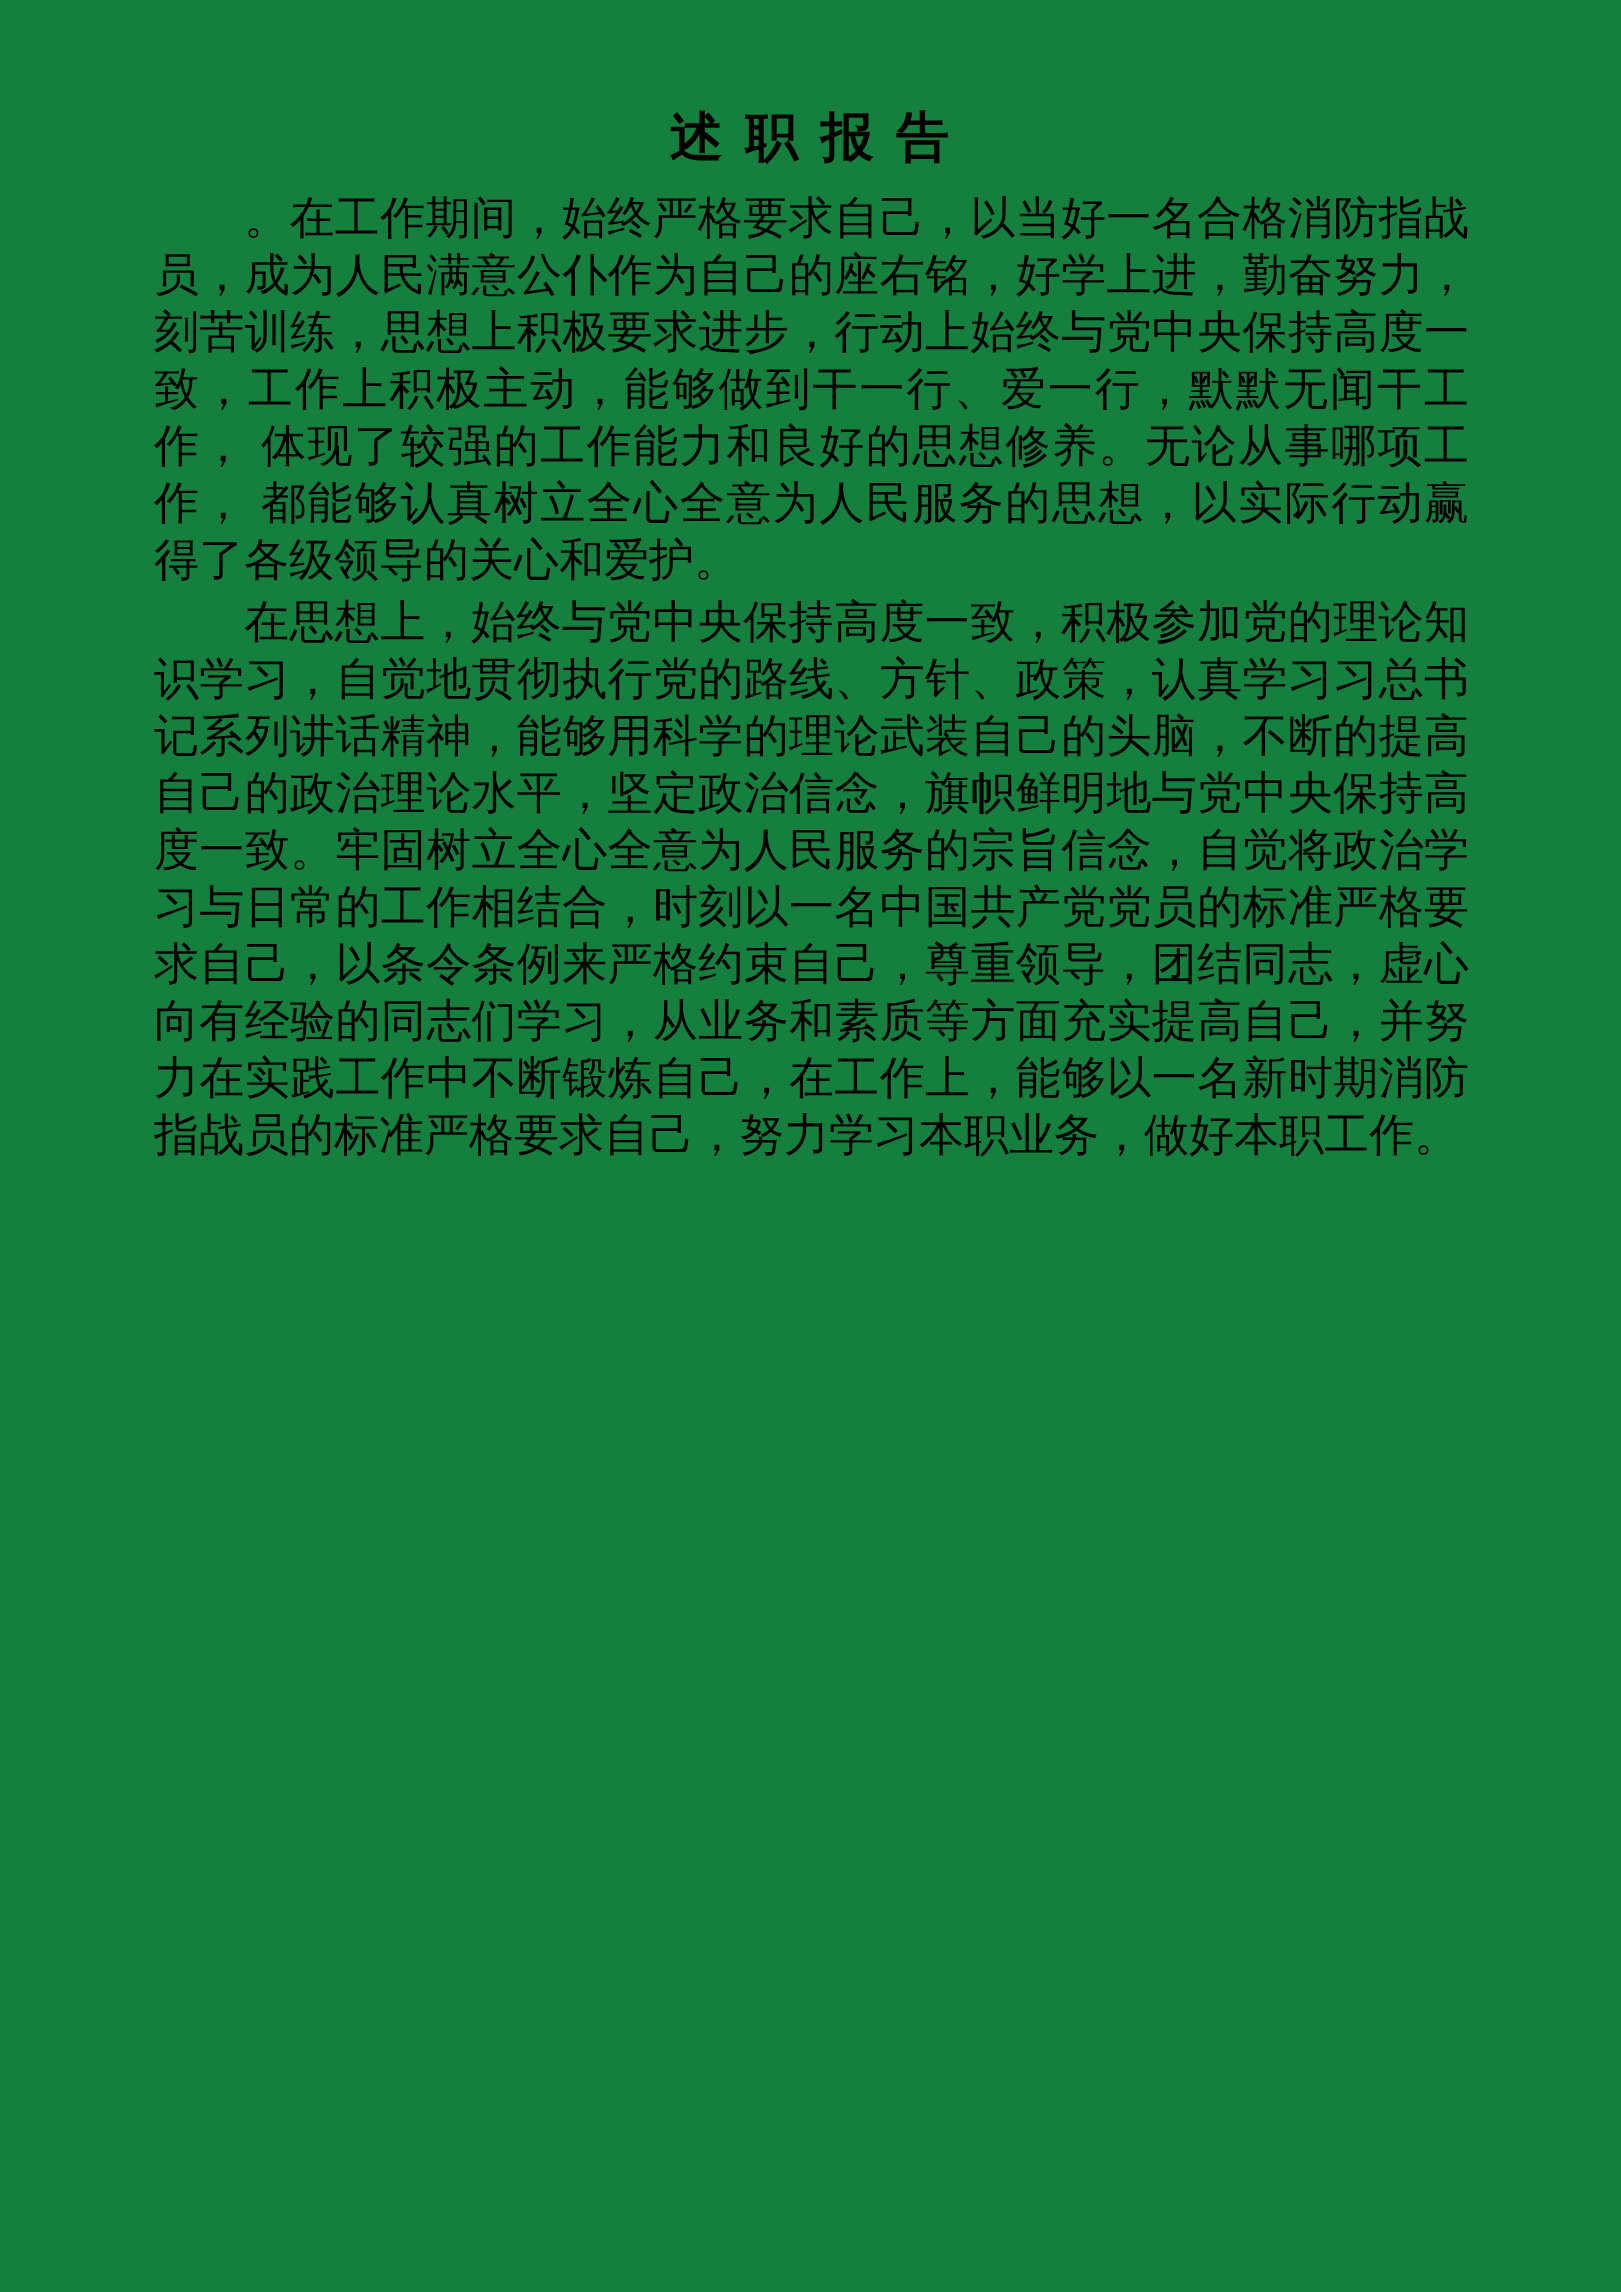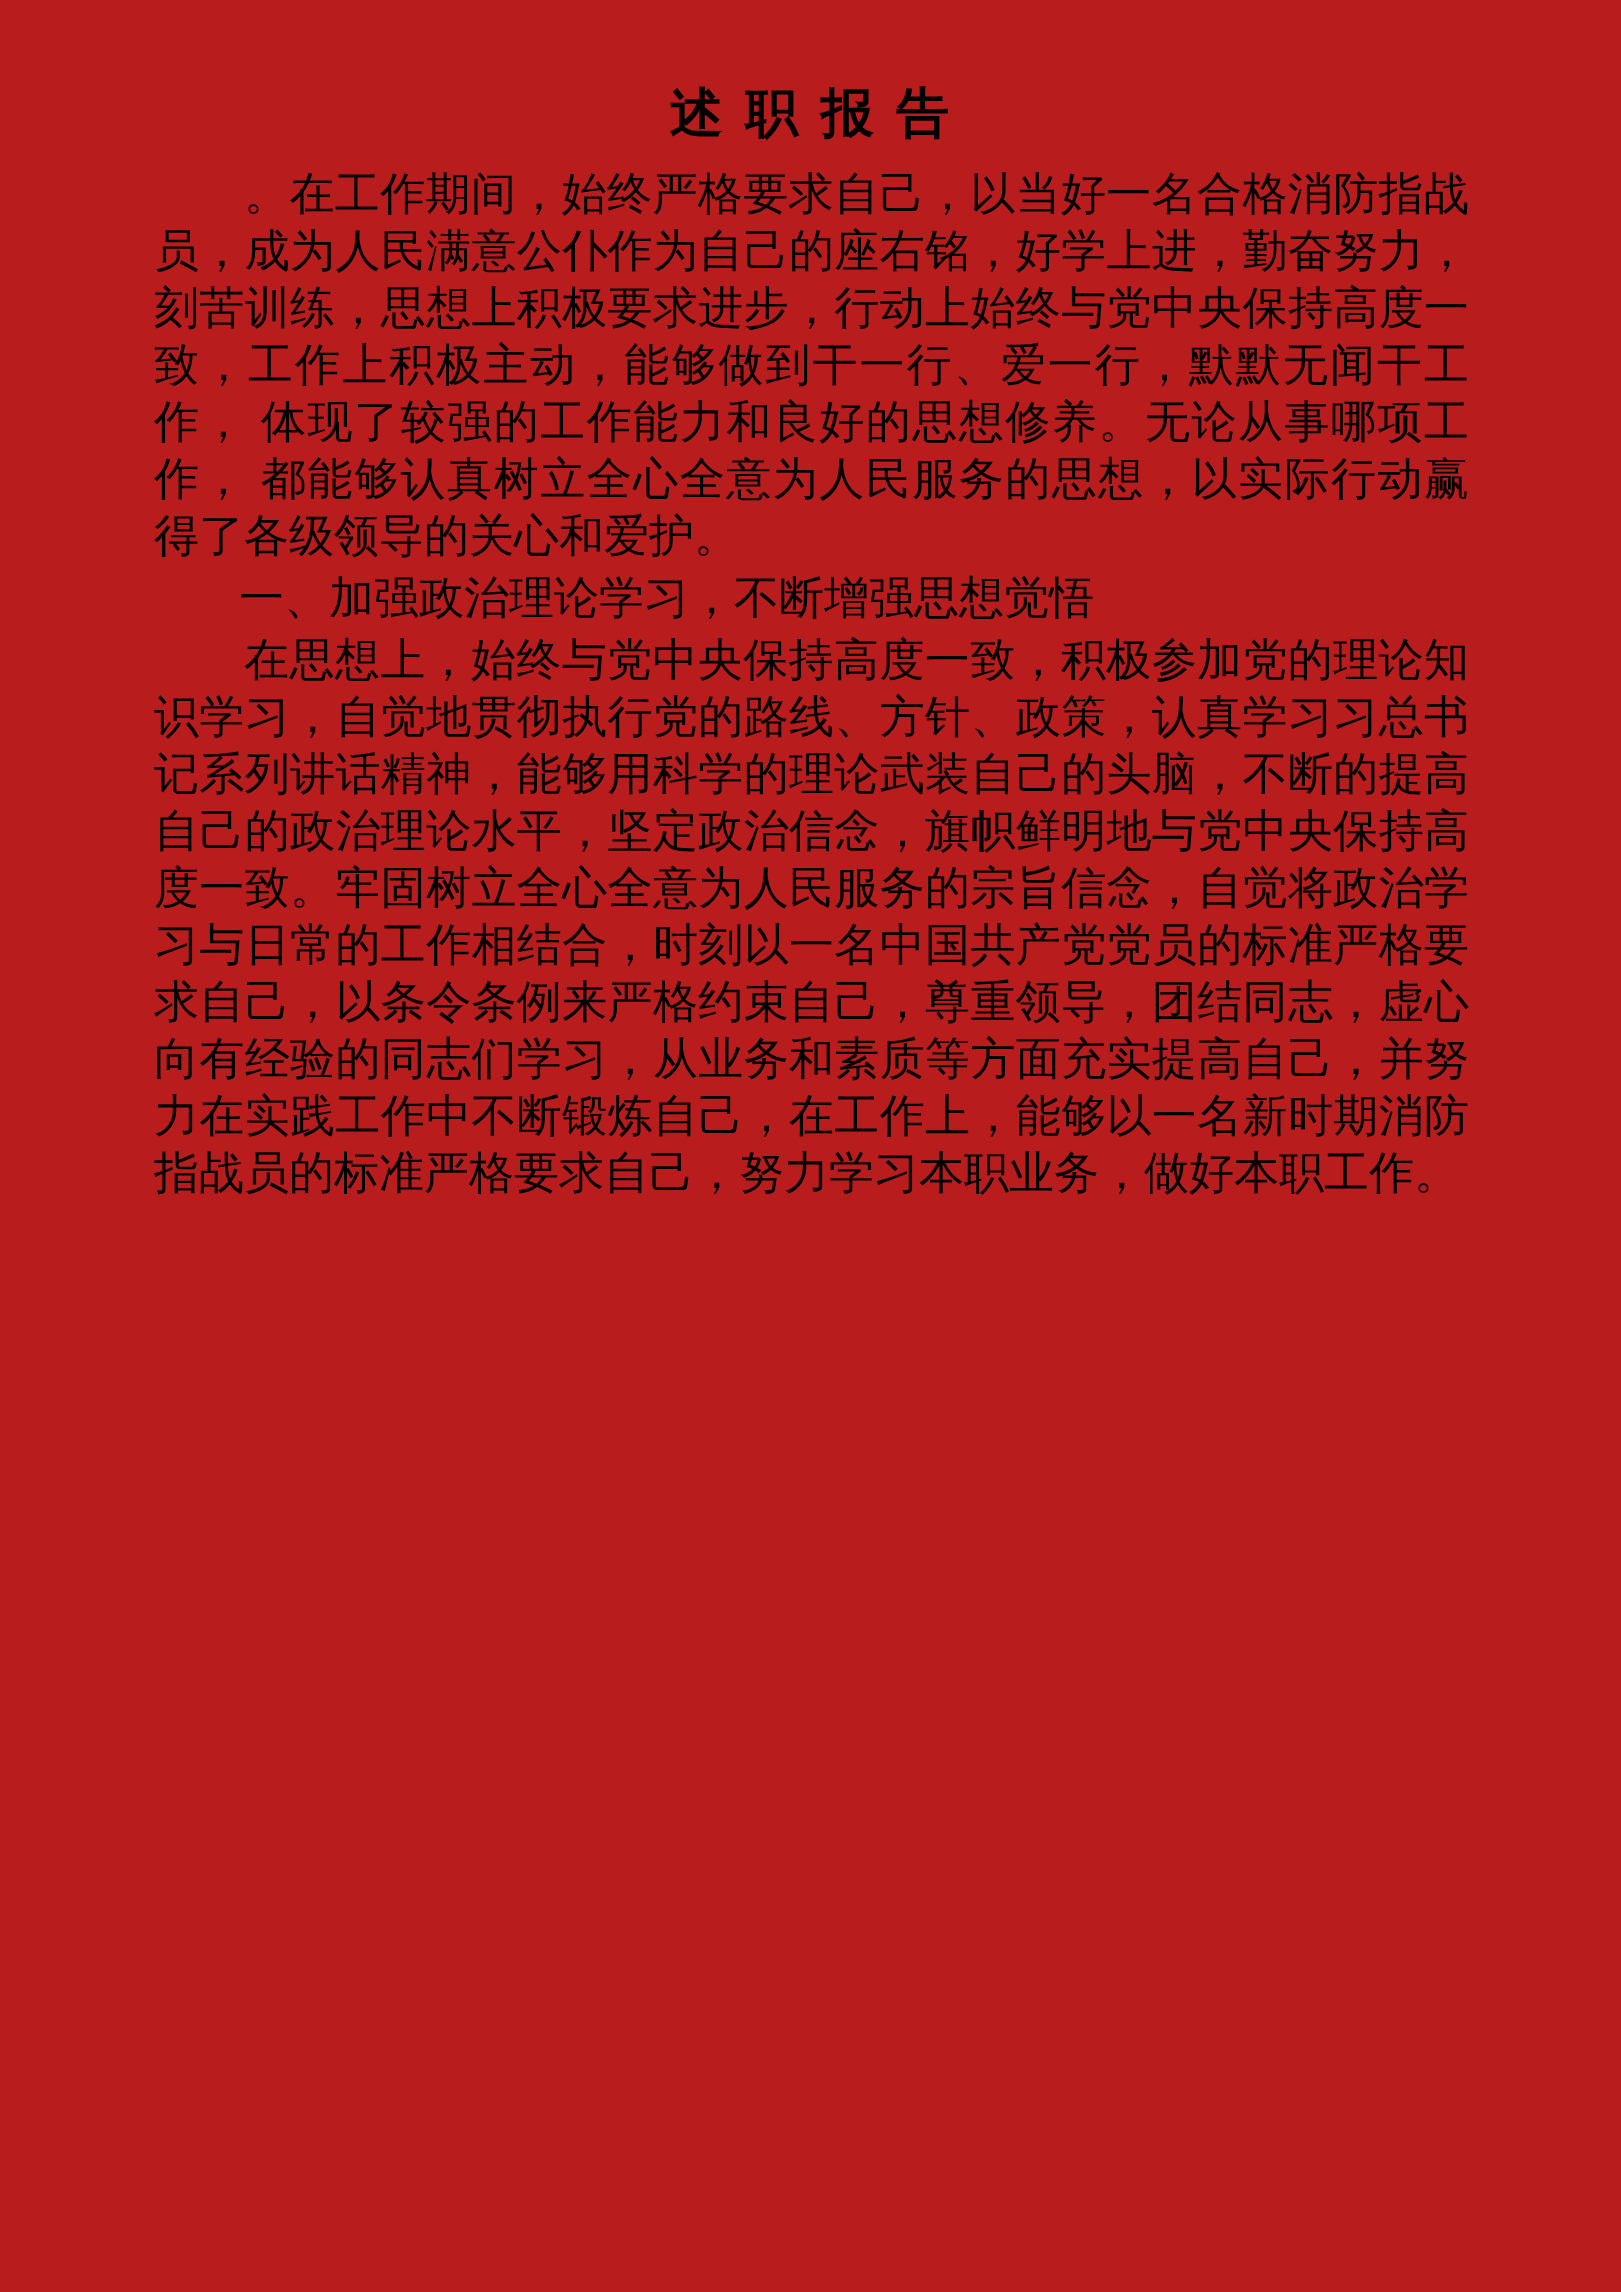--- a/index.html
+++ b/index.html
@@ -11,22 +11,22 @@
     width: 1621px;
     height: 2293px;
     overflow: hidden;
     color: #000000;
     font-family: "Liberation Sans", sans-serif;
   }
   .page {
     box-sizing: border-box;
     width: 1621px;
     height: 2293px;
-    padding: 80px 147px 0 149px;
-    background: #b91c1c;
+    padding: 104px 147px 0 149px;
+    background: #15803d;
   }
   .doc-title {
     margin: 0 0 19.6px 0;
     text-align: center;
     font-size: 53px;
     line-height: 65px;
     font-weight: 700;
     letter-spacing: 3.9px;
     color: #000000;
   }
@@ -48,17 +48,16 @@
   }
 </style>
 </head>
 <body>
 
 <div class="page">
   <h1 class="doc-title">述 职 报 告</h1>
 
   <p class="para">。在工作期间，始终严格要求自己，以当好一名合格消防指战员，成为人民满意公仆作为自己的座右铭，好学上进，勤奋努力，刻苦训练，思想上积极要求进步，行动上始终与党中央保持高度一致，工作上积极主动，能够做到干一行、爱一行，默默无闻干工作， 体现了较强的工作能力和良好的思想修养。无论从事哪项工作， 都能够认真树立全心全意为人民服务的思想，以实际行动赢得了各级领导的关心和爱护。</p>
 
-  <p class="section-heading">一、加强政治理论学习，不断增强思想觉悟</p>
 
   <p class="para">在思想上，始终与党中央保持高度一致，积极参加党的理论知识学习，自觉地贯彻执行党的路线、方针、政策，认真学习习总书记系列讲话精神，能够用科学的理论武装自己的头脑，不断的提高自己的政治理论水平，坚定政治信念，旗帜鲜明地与党中央保持高度一致。牢固树立全心全意为人民服务的宗旨信念，自觉将政治学习与日常的工作相结合，时刻以一名中国共产党党员的标准严格要求自己，以条令条例来严格约束自己，尊重领导，团结同志，虚心向有经验的同志们学习，从业务和素质等方面充实提高自己，并努力在实践工作中不断锻炼自己，在工作上，能够以一名新时期消防指战员的标准严格要求自己，努力学习本职业务，做好本职工作。</p>
 </div>
 
 
 </body></html>

